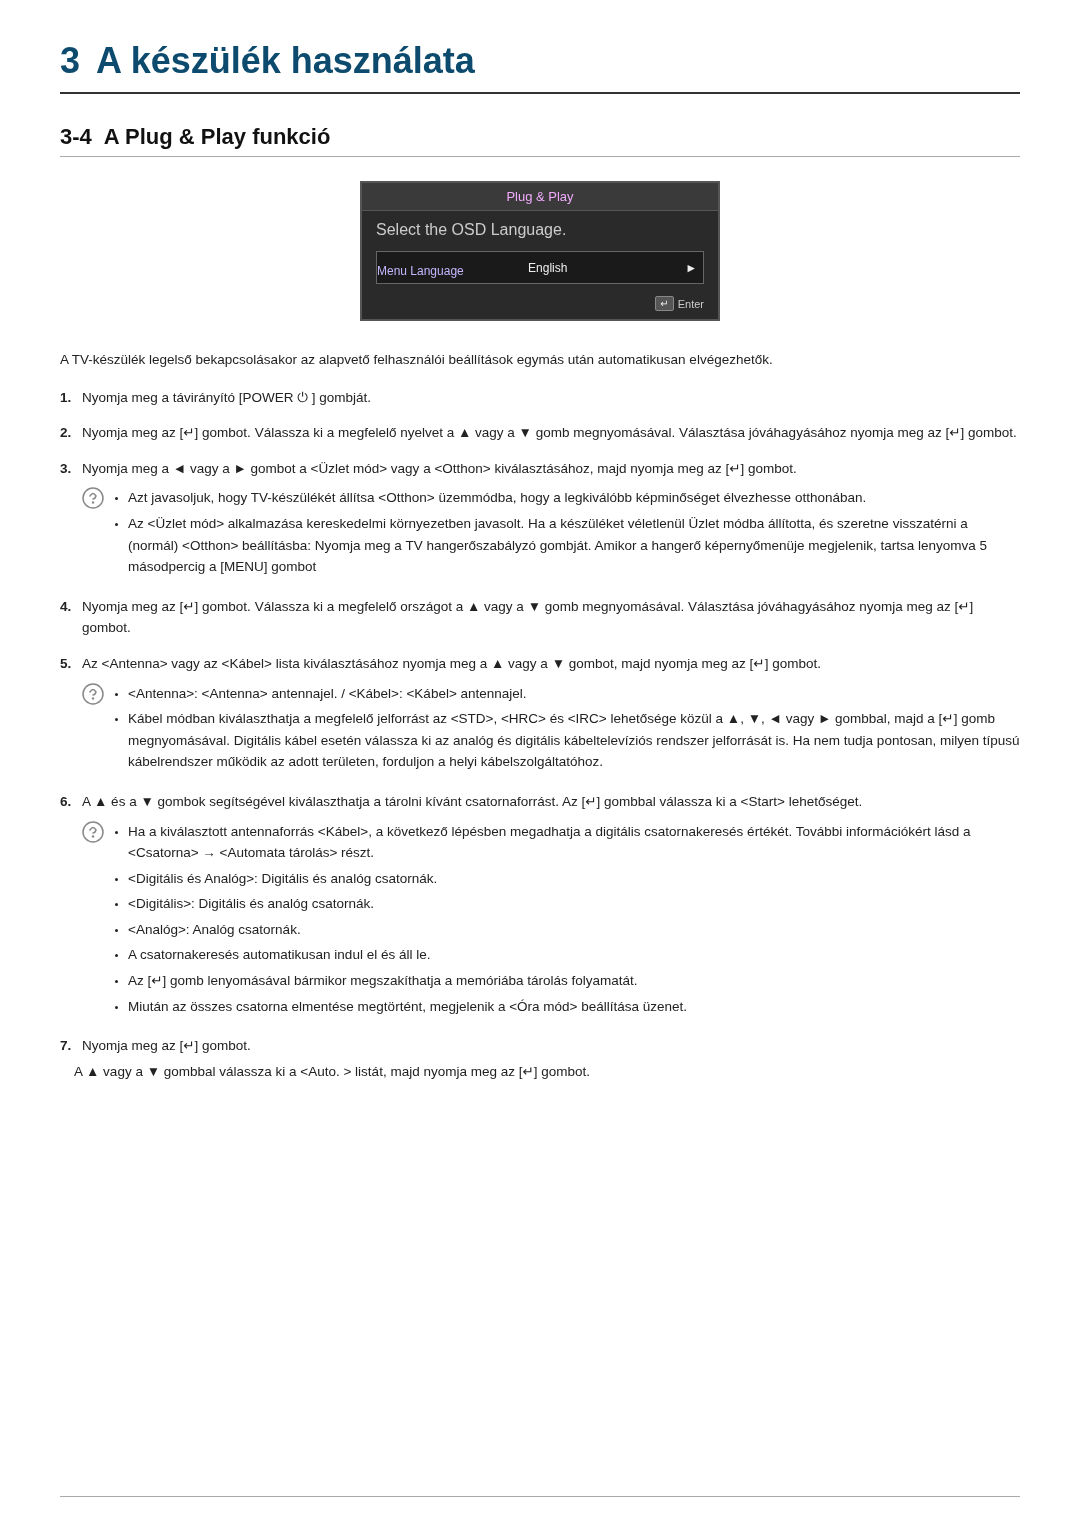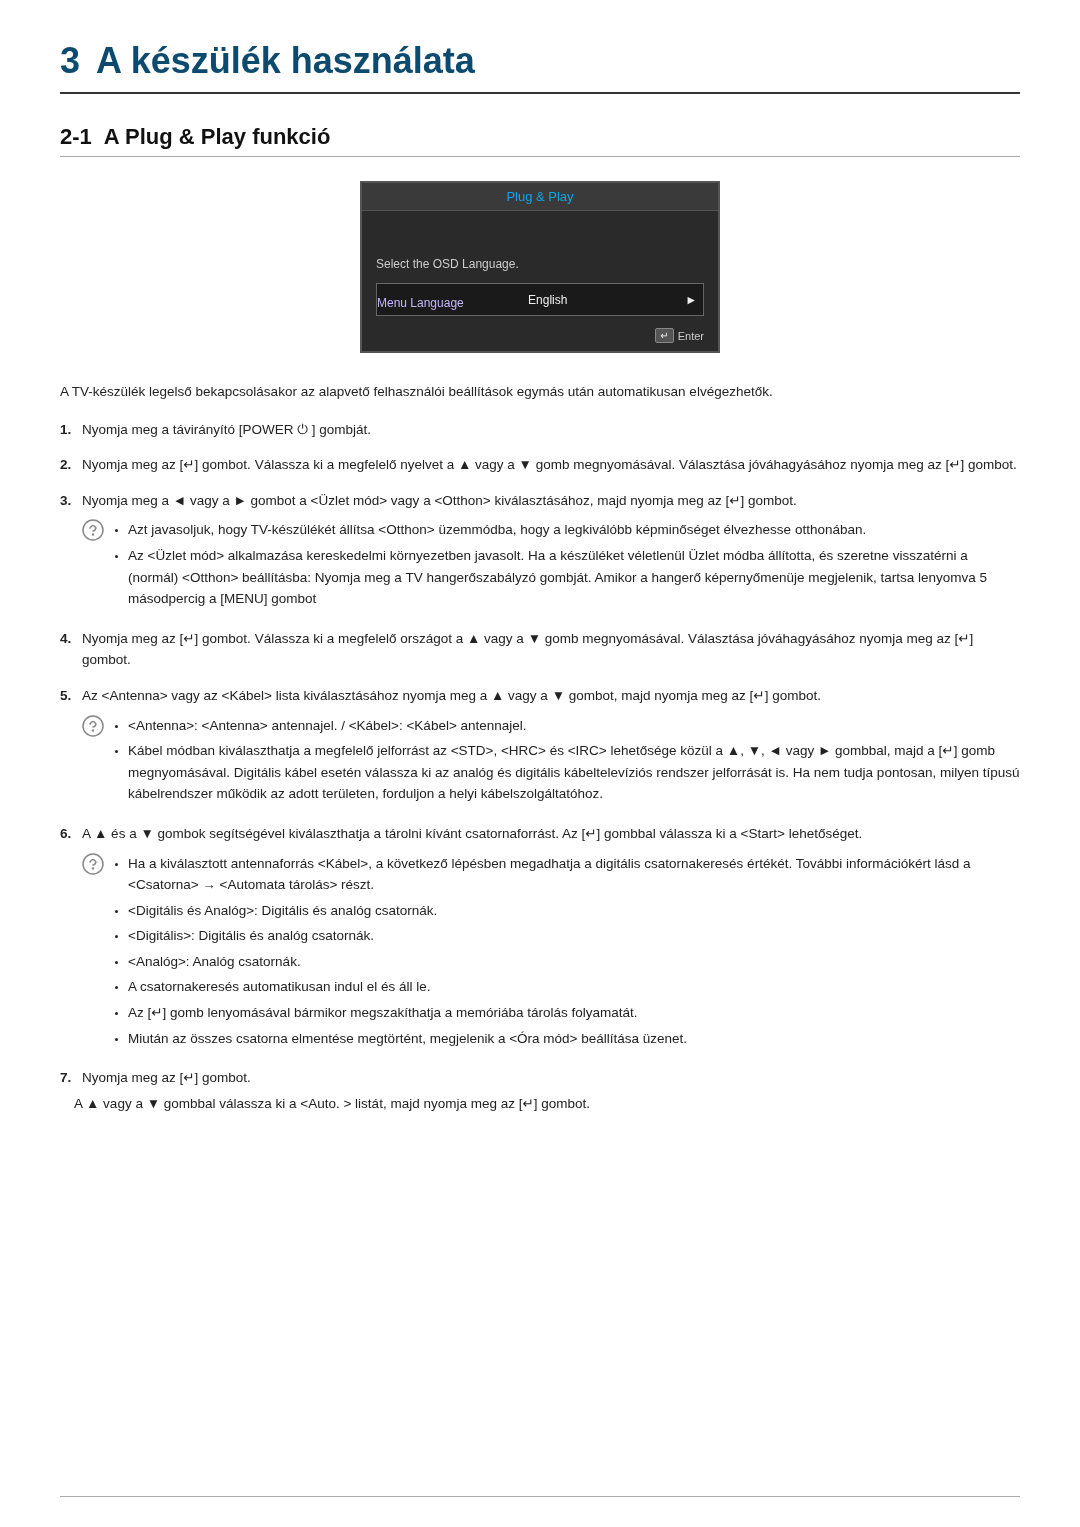--- a/index.html
+++ b/index.html
@@ -43,31 +43,30 @@
       margin: 20px 0 28px 0;
     }
     .osd-box {
       background: #2a2a2a;
       border: 2px solid #555;
       width: 360px;
       padding: 0;
     }
     .osd-title-bar {
       background: #3a3a3a;
-      color: #0ea5e9;
+      color: #f0abfc;
       text-align: center;
       padding: 6px 0;
       font-size: 13px;
       border-bottom: 1px solid #555;
     }
     .osd-subtitle {
       color: #ccc;
-      font-size: 12px;
-      padding: 18px 14px 8px 14px;
-      margin-top: 28px;
+      font-size: 16px;
+      padding: 10px 14px 8px 14px;
     }
     .osd-row {
       display: flex;
       align-items: center;
       border: 1px solid #666;
       margin: 4px 14px 8px 14px;
       background: #1a1a1a;
     }
     .osd-row-label {
       color: #c4b5fd;
@@ -174,21 +173,21 @@
     }
   </style>
 </head>
 <body>
 
 <h1 class="chapter-title">
   <span class="chapter-num">3</span><span>A készülék használata</span>
 </h1>
 
 <h2 class="section-title">
-  <span class="section-num">2-1</span><span>A Plug &amp; Play funkció</span>
+  <span class="section-num">3-4</span><span>A Plug &amp; Play funkció</span>
 </h2>
 
 <div class="osd-container">
   <div class="osd-box">
     <div class="osd-title-bar">Plug &amp; Play</div>
     <div class="osd-subtitle">Select the OSD Language.</div>
     <div class="osd-row">
       <span class="osd-row-label">Menu Language</span>
       <span class="osd-row-value">English</span>
       <span class="osd-row-arrow">►</span>

